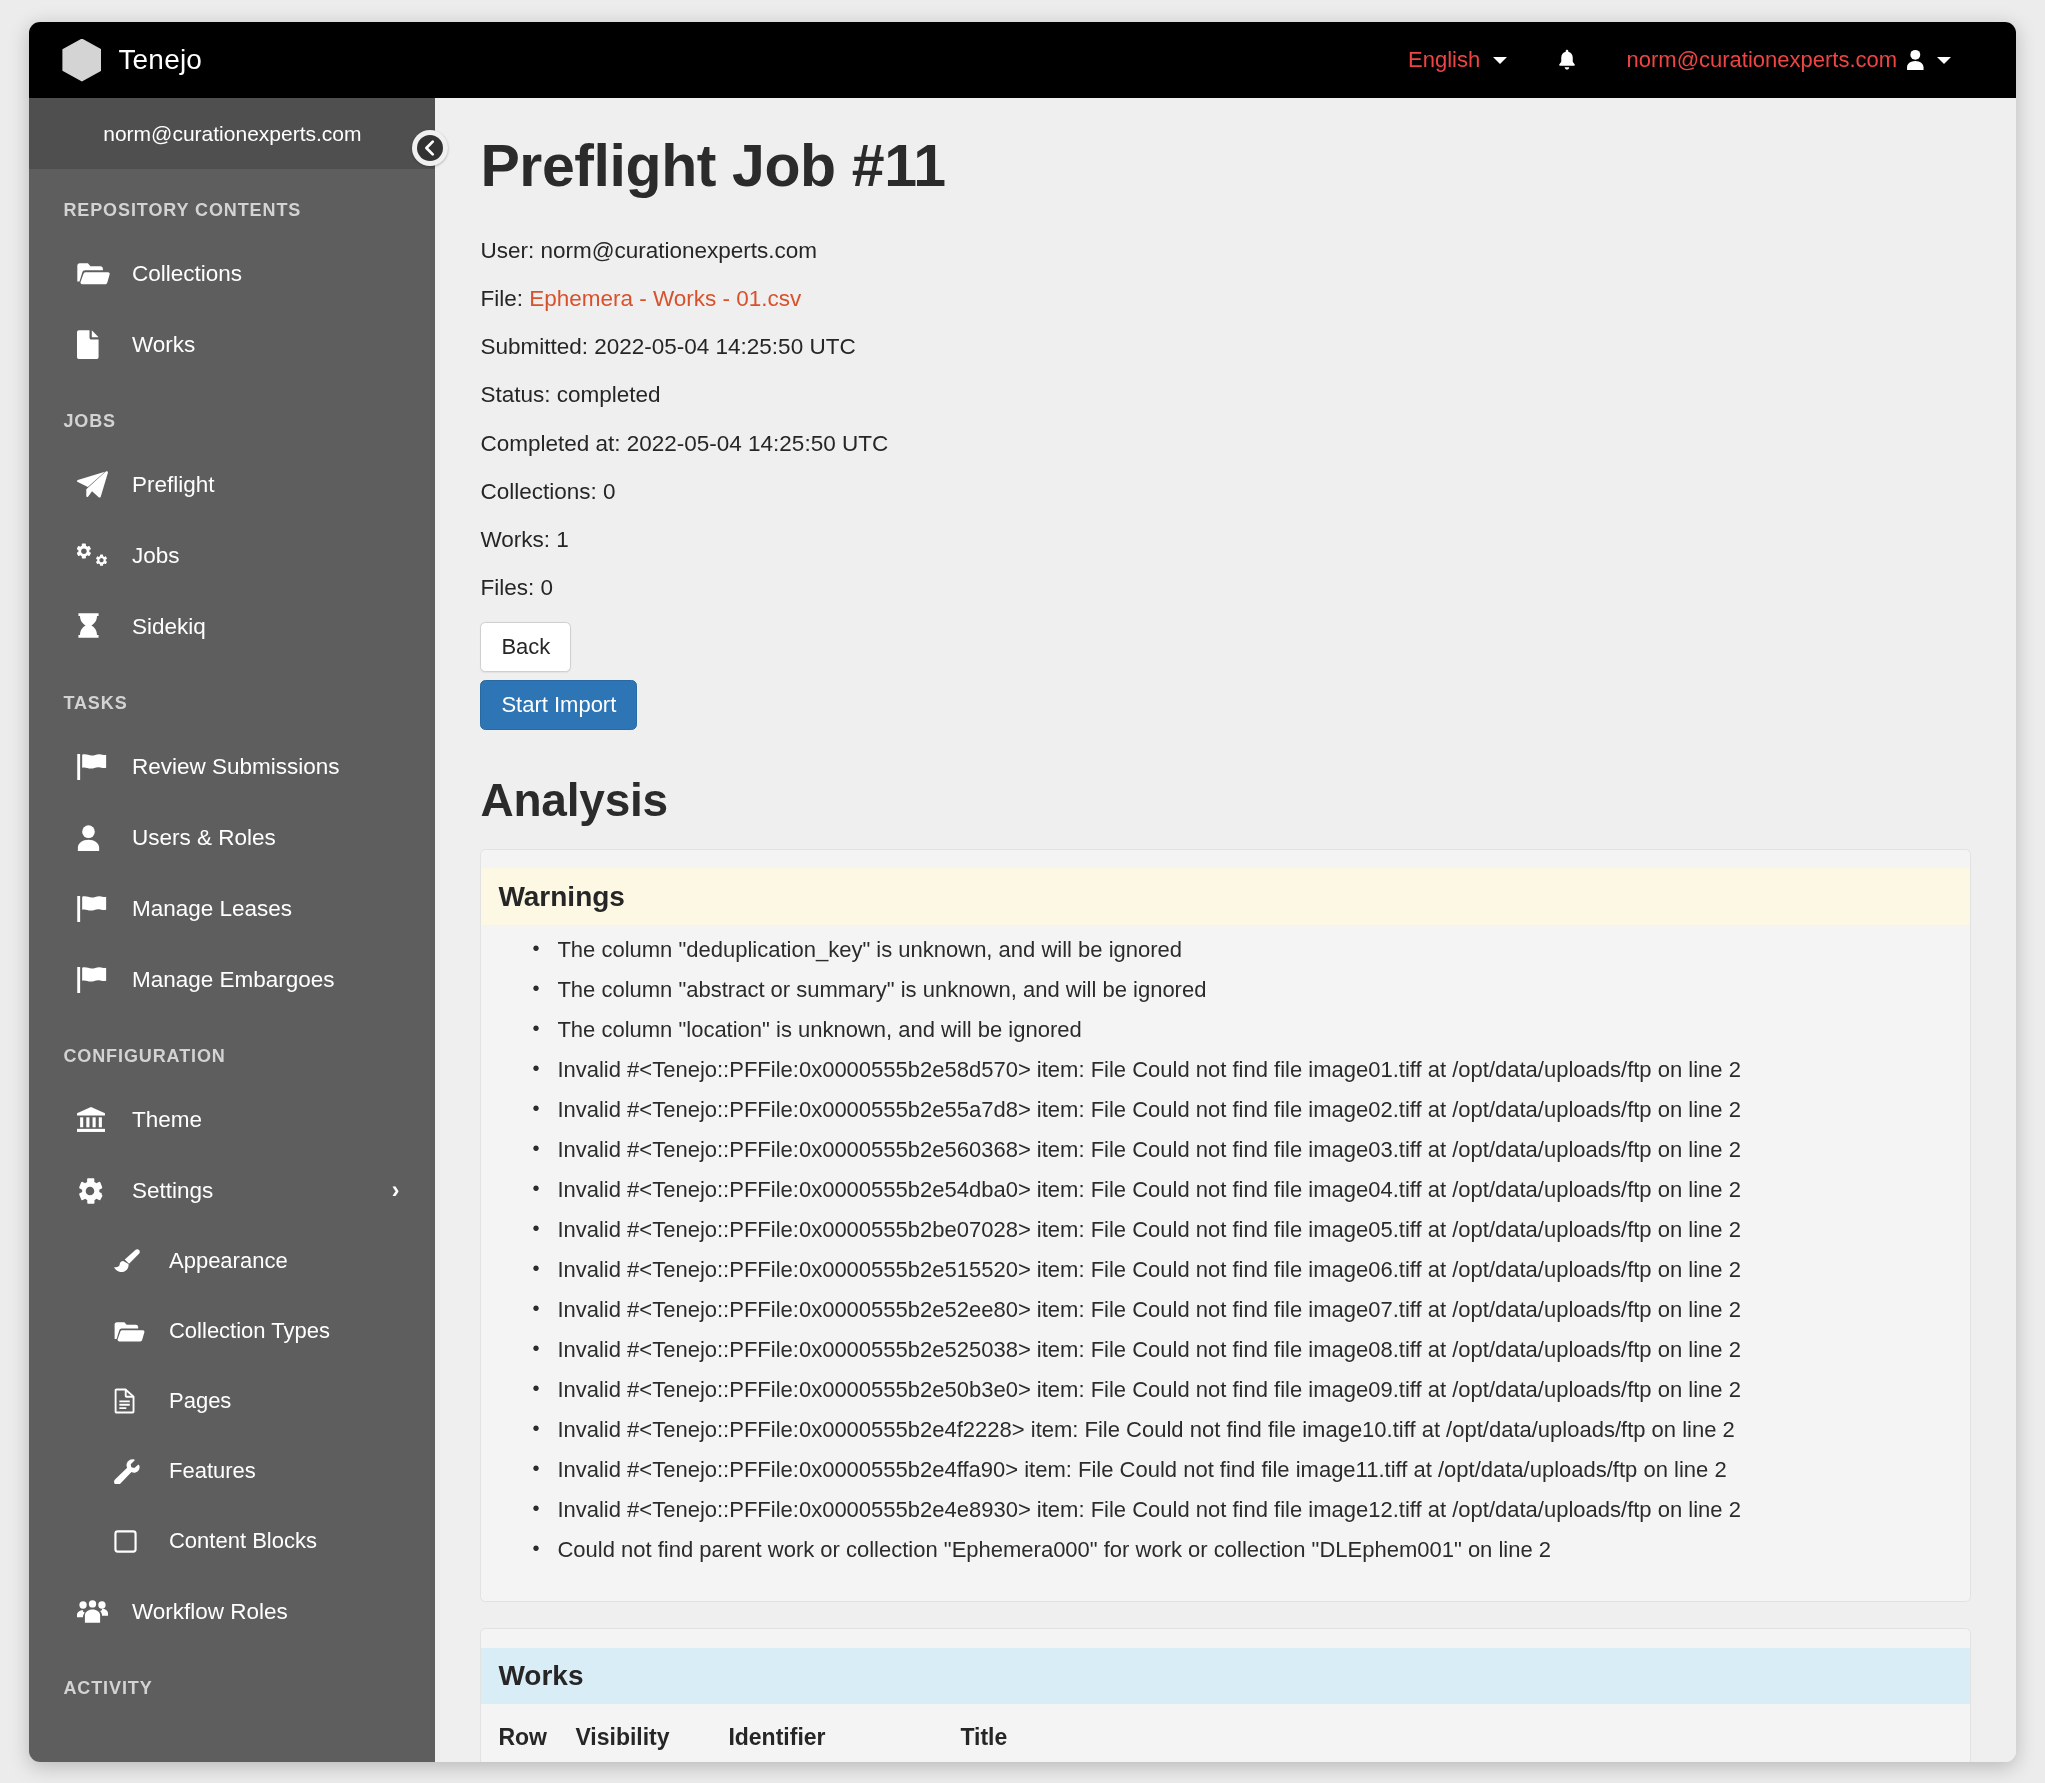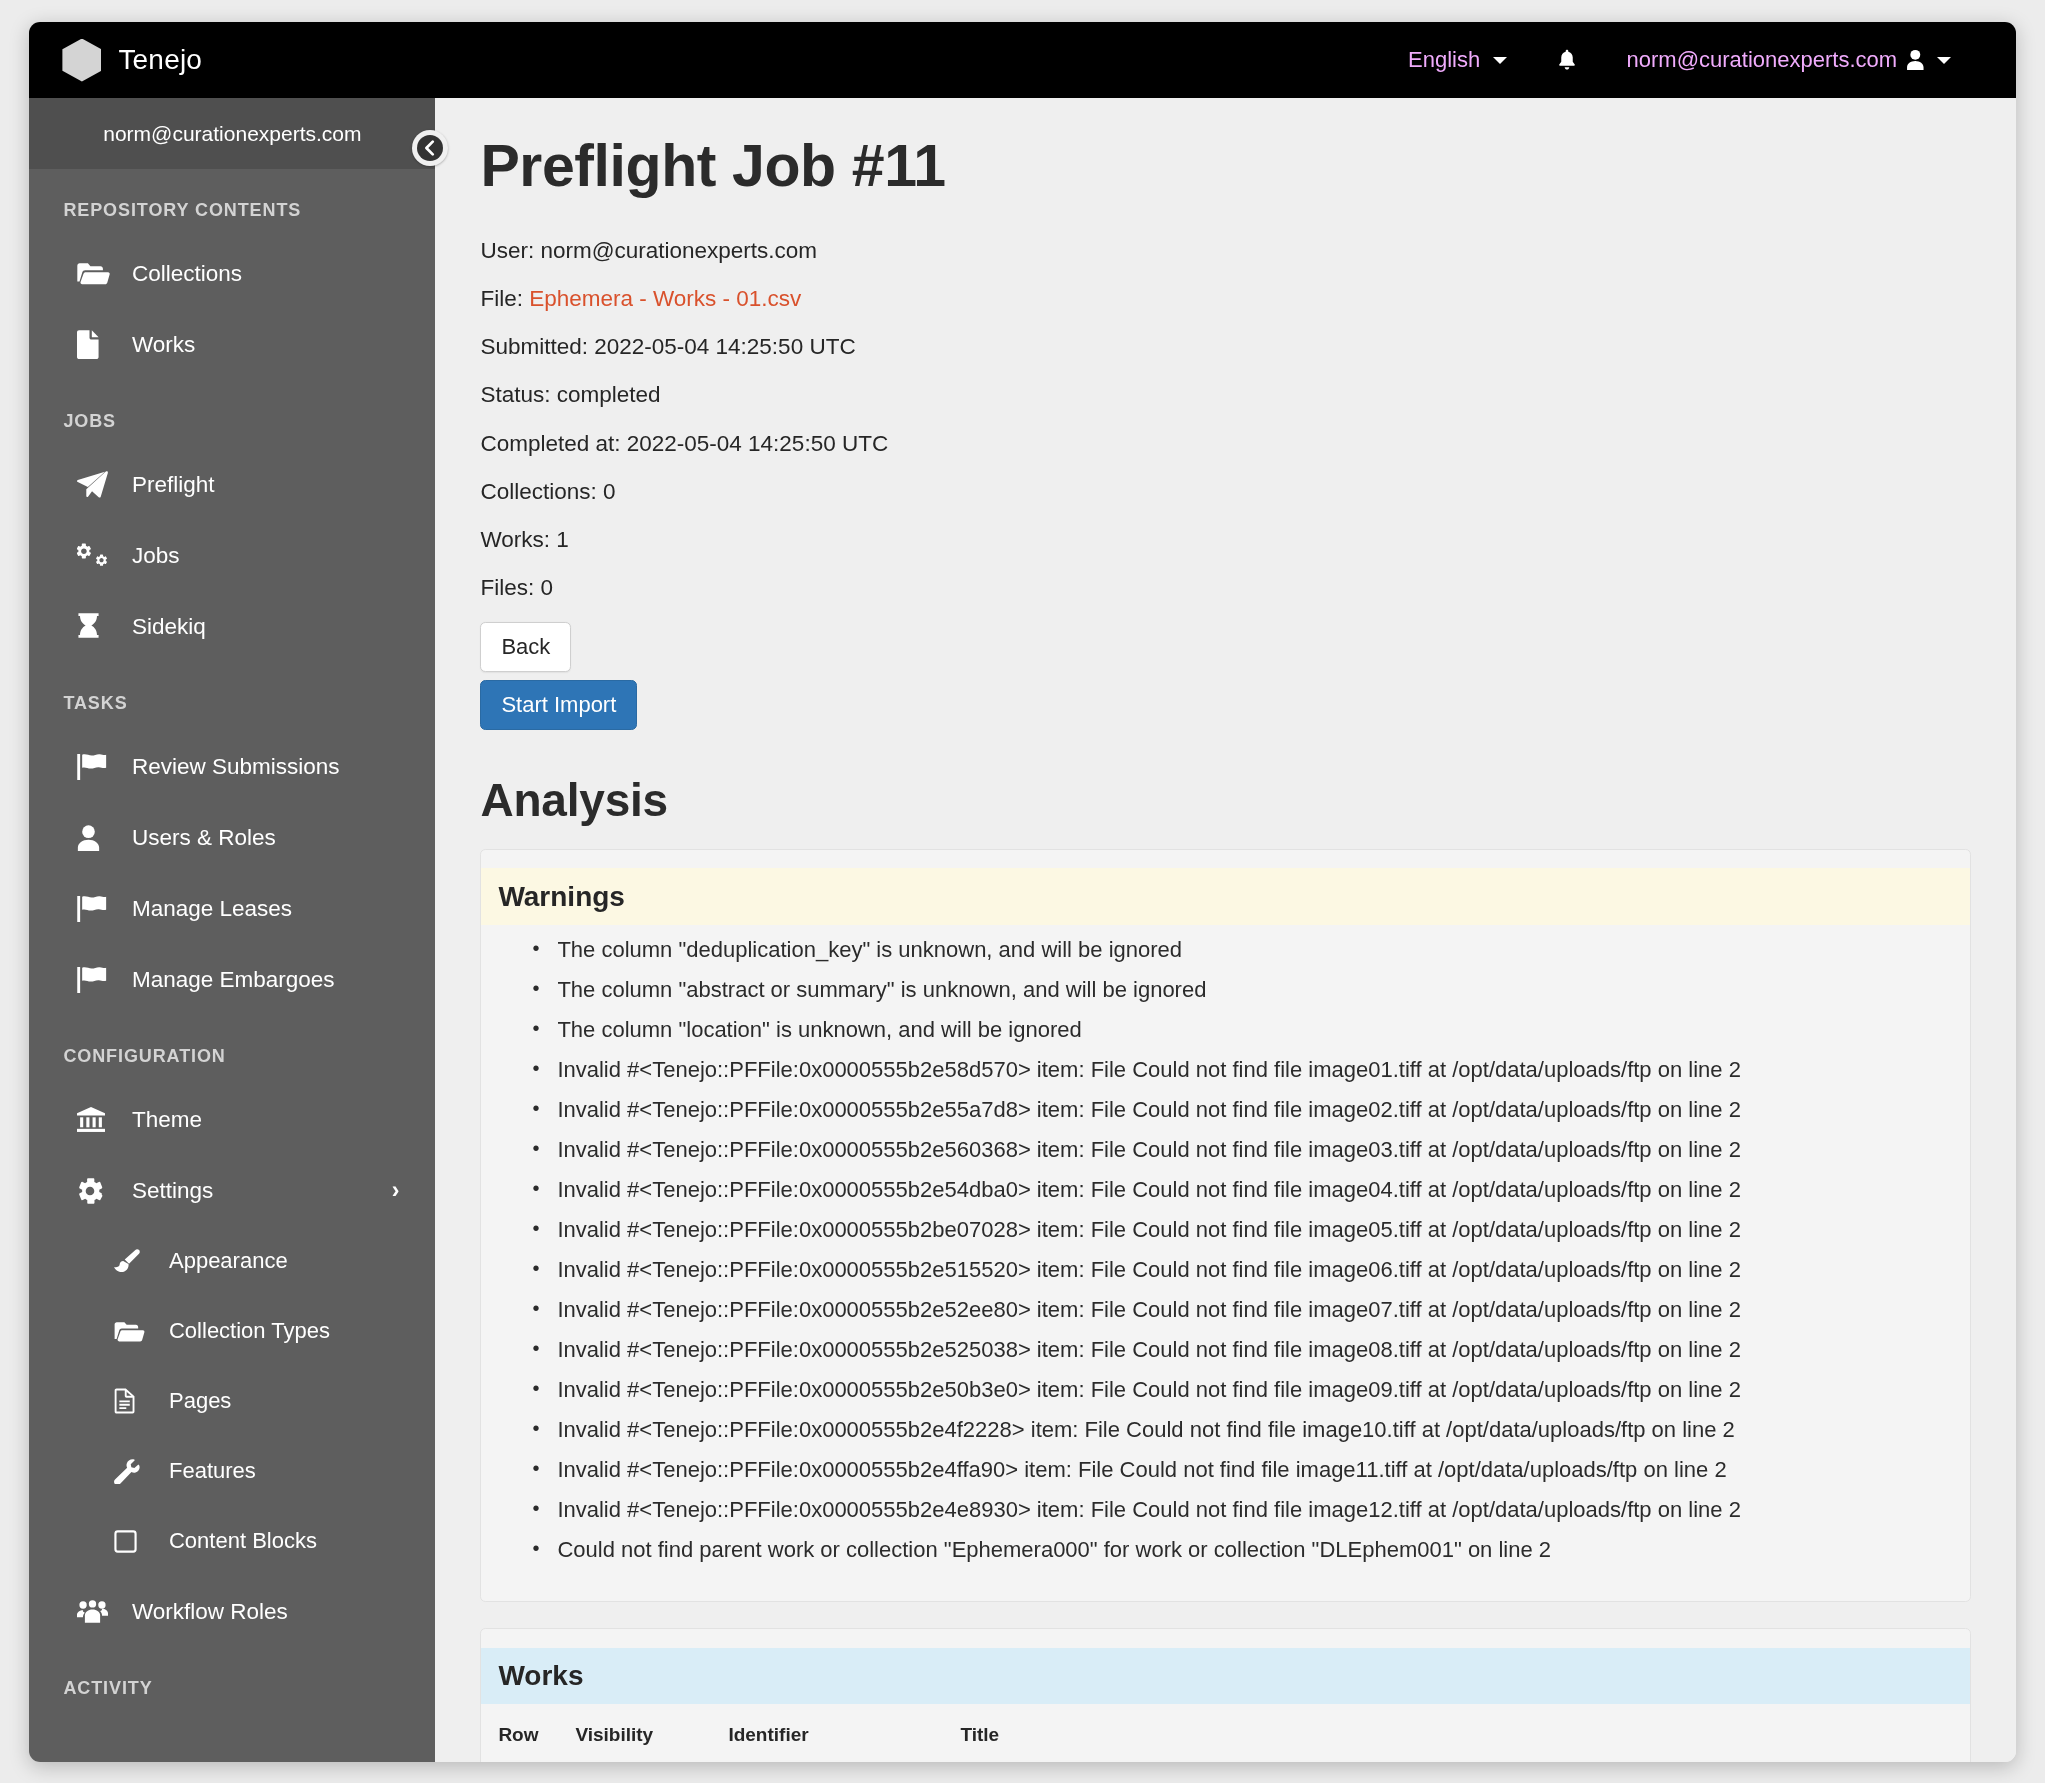--- a/index.html
+++ b/index.html
@@ -40,21 +40,21 @@
   .brand { display: flex; align-items: center; gap: 17px; }
   .brand-logo {
     width: 39px; height: 43px;
     background: #d4d4d4;
     clip-path: polygon(50% 0%, 100% 25%, 100% 75%, 50% 100%, 0% 75%, 0% 25%);
   }
   .brand-name { color: #fff; font-size: 28px; letter-spacing: 0.2px; }
 
   .nav-right { display: flex; align-items: center; gap: 0; }
   .nav-item {
-    color: #f0abfc;
+    color: #ef4444;
     font-size: 22px;
     display: flex;
     align-items: center;
     gap: 9.3px;
     padding: 0 25px;
     white-space: nowrap;
   }
   .caret {
     width: 0; height: 0;
     border-left: 7px solid transparent;
@@ -222,21 +222,21 @@
     top: -1.5px;
     font-size: 20px;
   }
 
   table.works {
     margin: 20px 0 0 17px;
     border-collapse: collapse;
   }
   table.works th {
     text-align: left;
-    font-size: 19px;
+    font-size: 23px;
     font-weight: bold;
     color: #262626;
     padding: 0 0 14px 0;
   }
   table.works td {
     font-size: 22.5px;
     color: #2b2b2b;
     padding: 0;
   }
   table.works th:nth-child(1), table.works td:nth-child(1) { width: 77px; }

